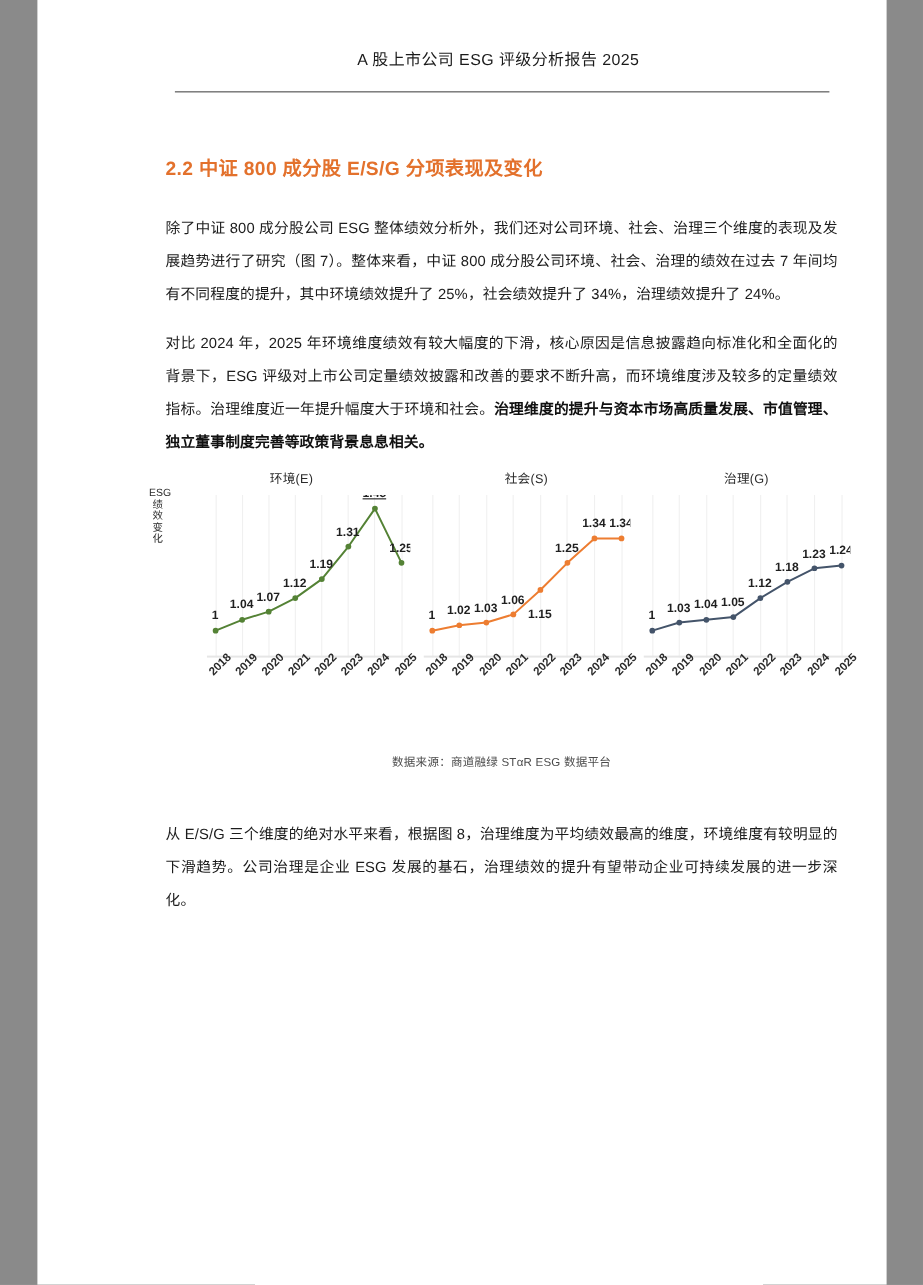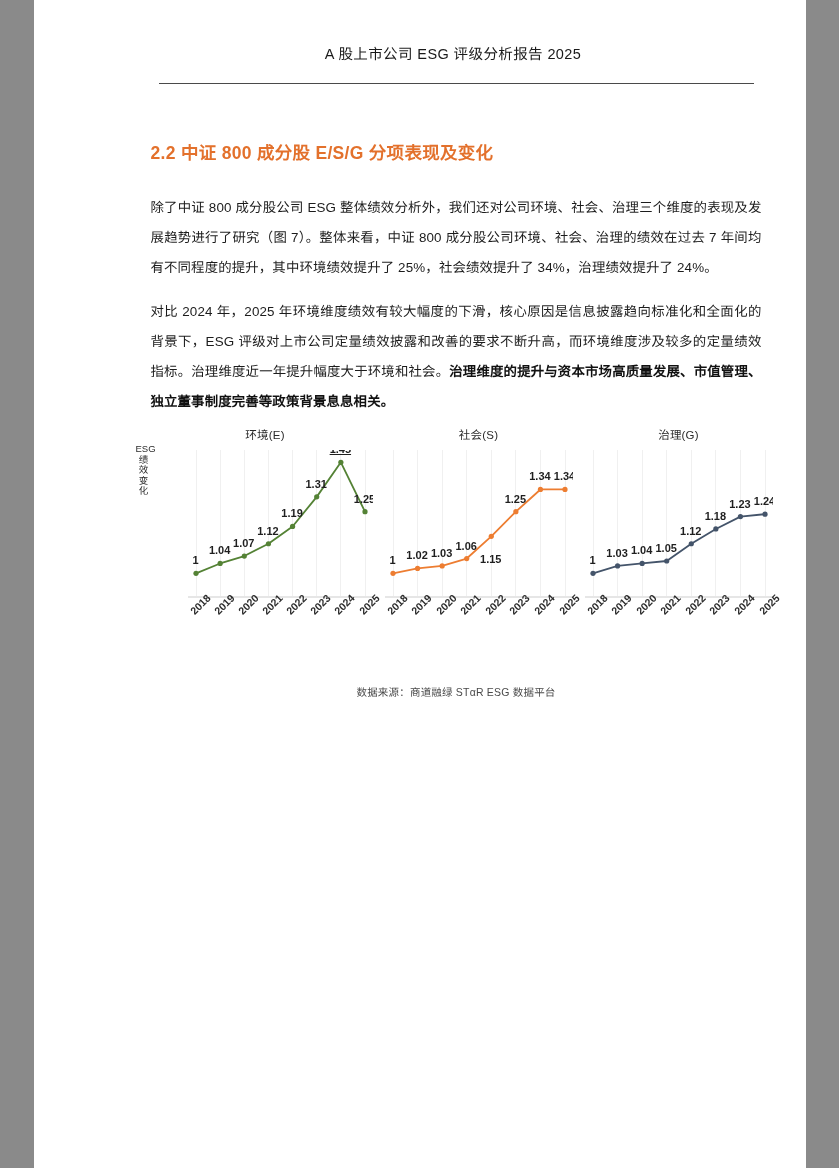--- a/index.html
+++ b/index.html
@@ -351,15 +351,16 @@
             <span class="xtick" style="left: 130.857px;">2023</span>
             <span class="xtick" style="left: 155.429px;">2024</span>
             <span class="xtick" style="left: 180px;">2025</span>
           </div>
       </div>
     </div>
   </div>
 
   <div class="figure-source">数据来源：商道融绿 STαR ESG 数据平台</div>
 
+  <p class="body-block" id="para-conclusion">从 E/S/G 三个维度的绝对水平来看，根据图 8，治理维度为平均绩效最高的维度，环境维度有较明显的下滑趋势。公司治理是企业 ESG 发展的基石，治理绩效的提升有望带动企业可持续发展的进一步深化。</p>
 
 
 </div>
 
 </body></html>

